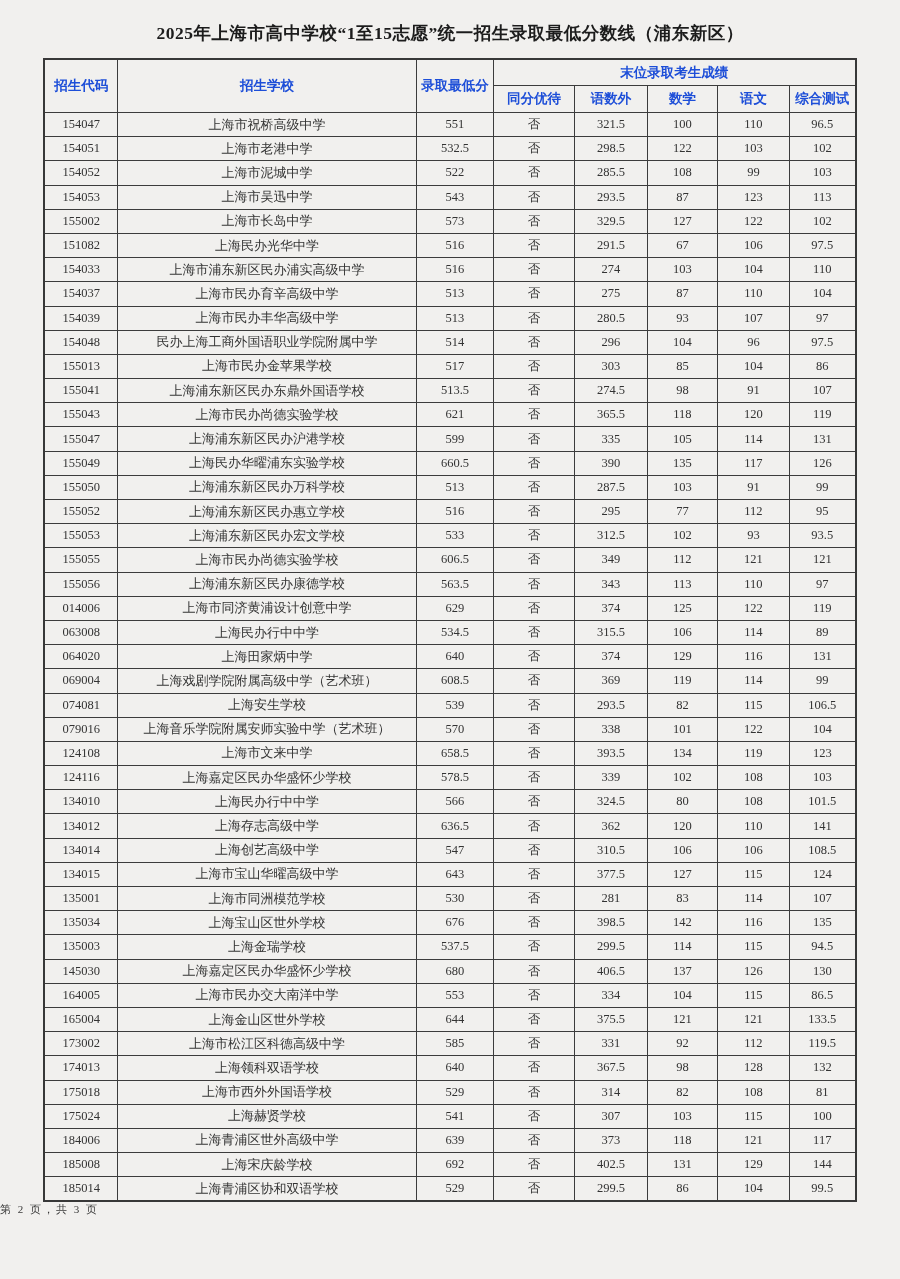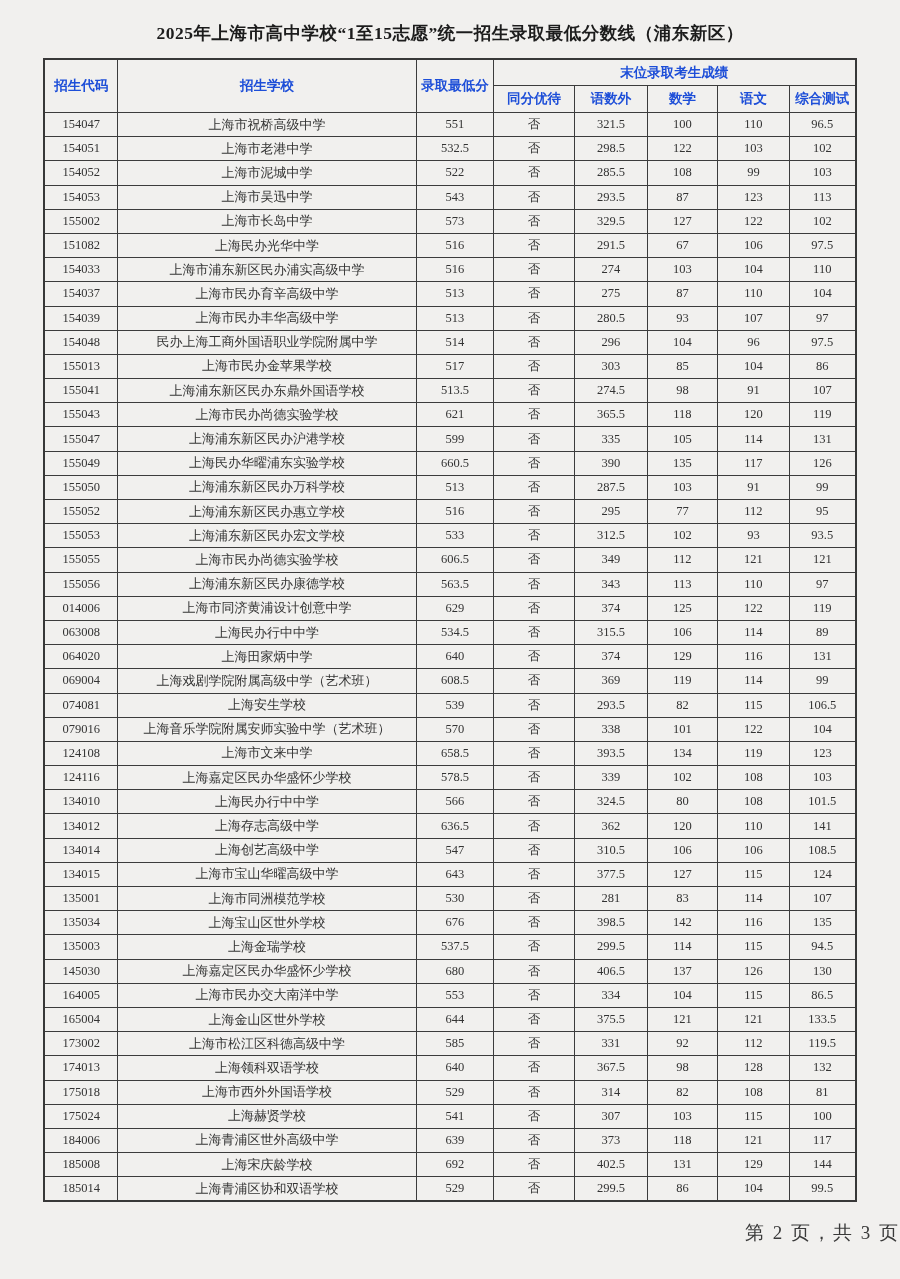--- a/index.html
+++ b/index.html
@@ -61,23 +61,23 @@
   table.scores td {
     font-size: 12.5px;
     height: 23.2px;
     padding: 0 3px;
     color: #333;
   }
   table.scores td.cell-school {
     font-size: 13px;
   }
   .footer {
-    margin-top: 18px;
-    text-align: right;
-    font-size: 19px;
+    margin-top: 0;
+    text-align: left;
+    font-size: 11px;
     color: #3a3a3a;
     letter-spacing: 2px;
   }
 </style>
 </head>
 <body>
 
 <div class="page">
   <div class="title">2025年上海市高中学校“1至15志愿”统一招生录取最低分数线（浦东新区）</div>
 

